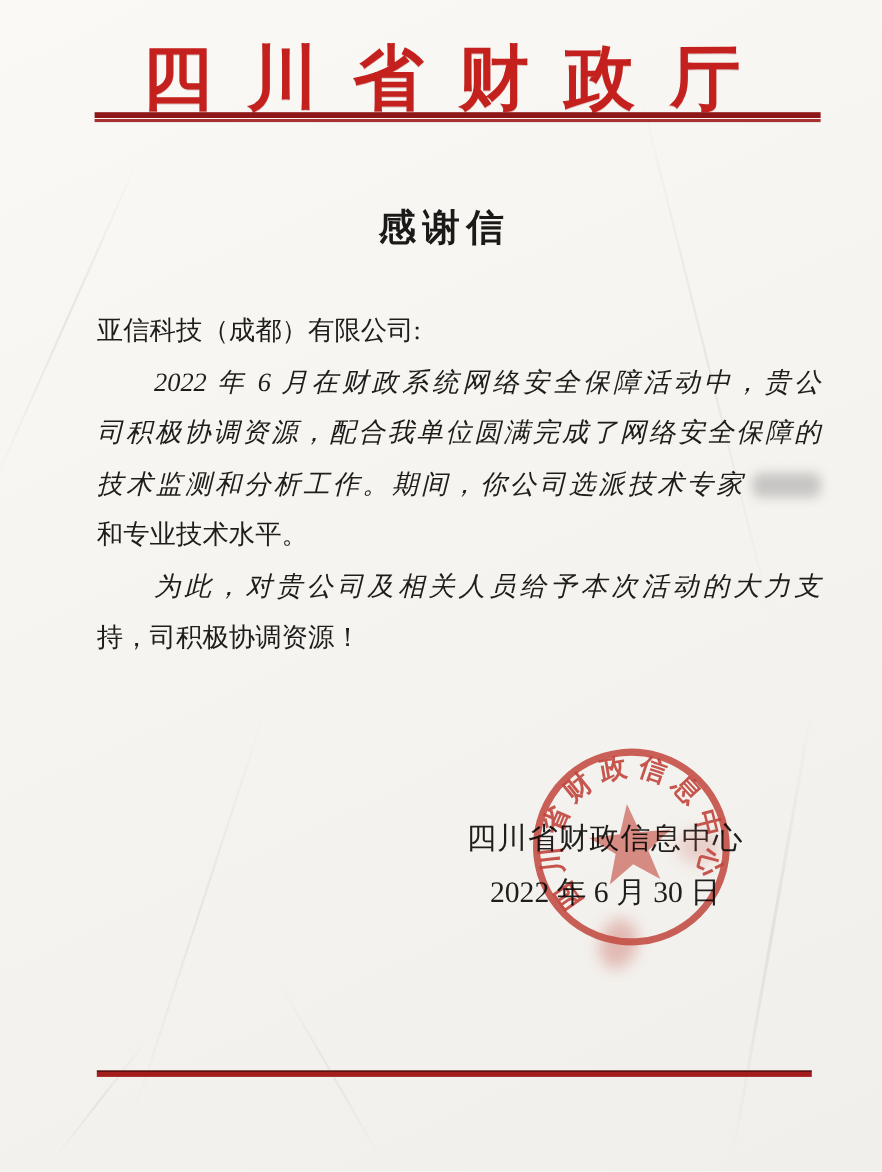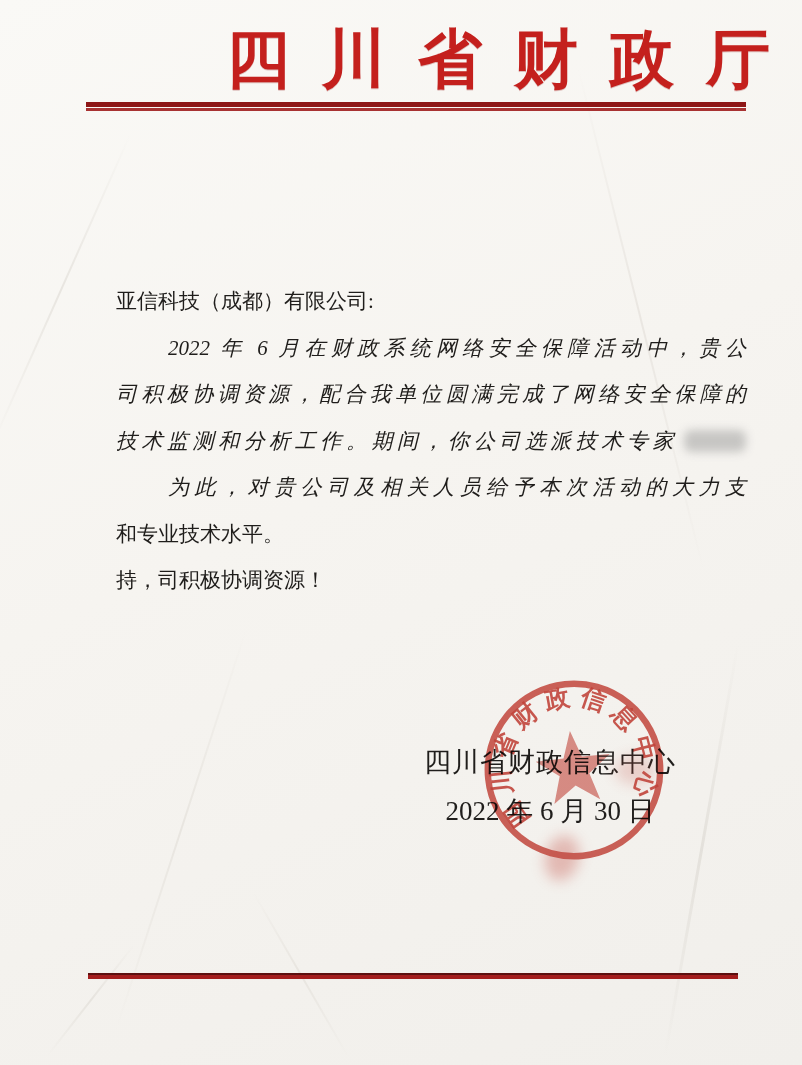--- a/index.html
+++ b/index.html
@@ -13,41 +13,41 @@
   
   .crease{position:absolute;pointer-events:none;opacity:.5;}
   .c1{left:60px;top:120px;width:2px;height:340px;background:linear-gradient(#00000000,#d8d4cd,#00000000);transform:rotate(24deg);}
   .c2{left:640px;top:60px;width:2px;height:520px;background:linear-gradient(#00000000,#ddd8d2,#00000000);transform:rotate(-14deg);}
   .c3{left:180px;top:620px;width:2px;height:420px;background:linear-gradient(#00000000,#dcd8d1,#00000000);transform:rotate(18deg);}
   .c4{left:700px;top:640px;width:3px;height:420px;background:linear-gradient(#00000000,#d5d1ca,#00000000);transform:rotate(10deg);}
   .c5{left:300px;top:880px;width:2px;height:190px;background:linear-gradient(#00000000,#ddd9d2,#00000000);transform:rotate(-30deg);}
   .c6{left:90px;top:930px;width:2px;height:140px;background:linear-gradient(#00000000,#dad6cf,#00000000);transform:rotate(38deg);}
 
   .org-title{
-    position:absolute;top:16px;left:0;width:100%;margin:0;
-    text-align:right;font-size:64px;font-weight:700;
+    position:absolute;top:28px;left:0;width:100%;margin:0;
+    text-align:center;font-size:64px;font-weight:700;
     color:#c4201d;letter-spacing:32px;padding-left:32px;box-sizing:border-box;
     text-shadow:0 1px 0 rgba(140,20,20,.25);
   }
   .rule{position:absolute;}
   .rule-top{
     top:102px;left:86px;width:660px;height:9px;
     background:linear-gradient(#8e1717 0px,#8e1717 5px,rgba(0,0,0,0) 5px,rgba(0,0,0,0) 6.5px,#a83232 6.5px,#a83232 8.5px);
   }
   .rule-bottom{
     top:973px;left:88px;width:650px;height:6px;
     background:linear-gradient(#5d1010 0px,#5d1010 1.5px,#a31d1d 1.5px,#a31d1d 6px);
   }
   .doc-title{
     position:absolute;top:184px;left:0;width:100%;margin:0;
     text-align:center;font-size:34px;font-weight:700;color:#1c1a18;
     letter-spacing:6px;padding-left:6px;box-sizing:border-box;
   }
   .body-text{position:absolute;top:278px;left:88px;width:658px;color:#1f1d1b;}
-  .line{font-size:21px;line-height:46.5px;white-space:nowrap;margin-left:28px;}
+  .line{font-size:24px;line-height:46.5px;white-space:nowrap;}
   .line.wrapfill{white-space:normal;text-align:justify;text-align-last:justify;font-style:italic;}
   .line.indent span:first-child{padding-left:52px;}
   .redact{
     display:inline-block;vertical-align:-4px;border-radius:7px;
     background:#8f8f8f;opacity:.45;filter:blur(5px);
   }
   .redact-a{width:62px;height:22px;margin-left:6px;}
   .redact-b{width:44px;height:24px;margin-right:8px;}
 
   .sig-block{position:absolute;top:746px;left:400px;width:300px;text-align:center;color:#201e1c;}
@@ -69,28 +69,29 @@
   <div class="crease c1"></div>
   <div class="crease c2"></div>
   <div class="crease c3"></div>
   <div class="crease c4"></div>
   <div class="crease c5"></div>
   <div class="crease c6"></div>
 
   <h1 class="org-title">四川省财政厅</h1>
   <div class="rule rule-top"></div>
 
+  <h2 class="doc-title">感谢信</h2>
 
   <div class="body-text">
     <div class="line"><span>亚信科技（成都）有限公司:</span></div>
     <div class="line wrapfill indent"><span>2022 年 6 月在财政系统网络安全保障活动中，贵公</span></div>
     <div class="line wrapfill"><span>司积极协调资源，配合我单位圆满完成了网络安全保障的</span></div>
     <div class="line wrapfill"><span>技术监测和分析工作。期间，你公司选派技术专家</span><span class="redact redact-a"></span></div>
+    <div class="line"><span>和专业技术水平。</span></div>
     <div class="line wrapfill indent"><span>为此，对贵公司及相关人员给予本次活动的大力支</span></div>
-    <div class="line"><span>和专业技术水平。</span></div>
     <div class="line"><span>持，司积极协调资源！</span></div>
   </div>
 
   <div class="sig-block">
     <div class="signature">四川省财政信息中心</div>
     <div class="date">2022 年 6 月 30 日</div>
   </div>
 
   <svg class="seal" viewBox="0 0 200 200">
     <circle cx="100" cy="100" r="88" fill="none" stroke="#c6392f" stroke-width="6.5" opacity="0.85"></circle>

